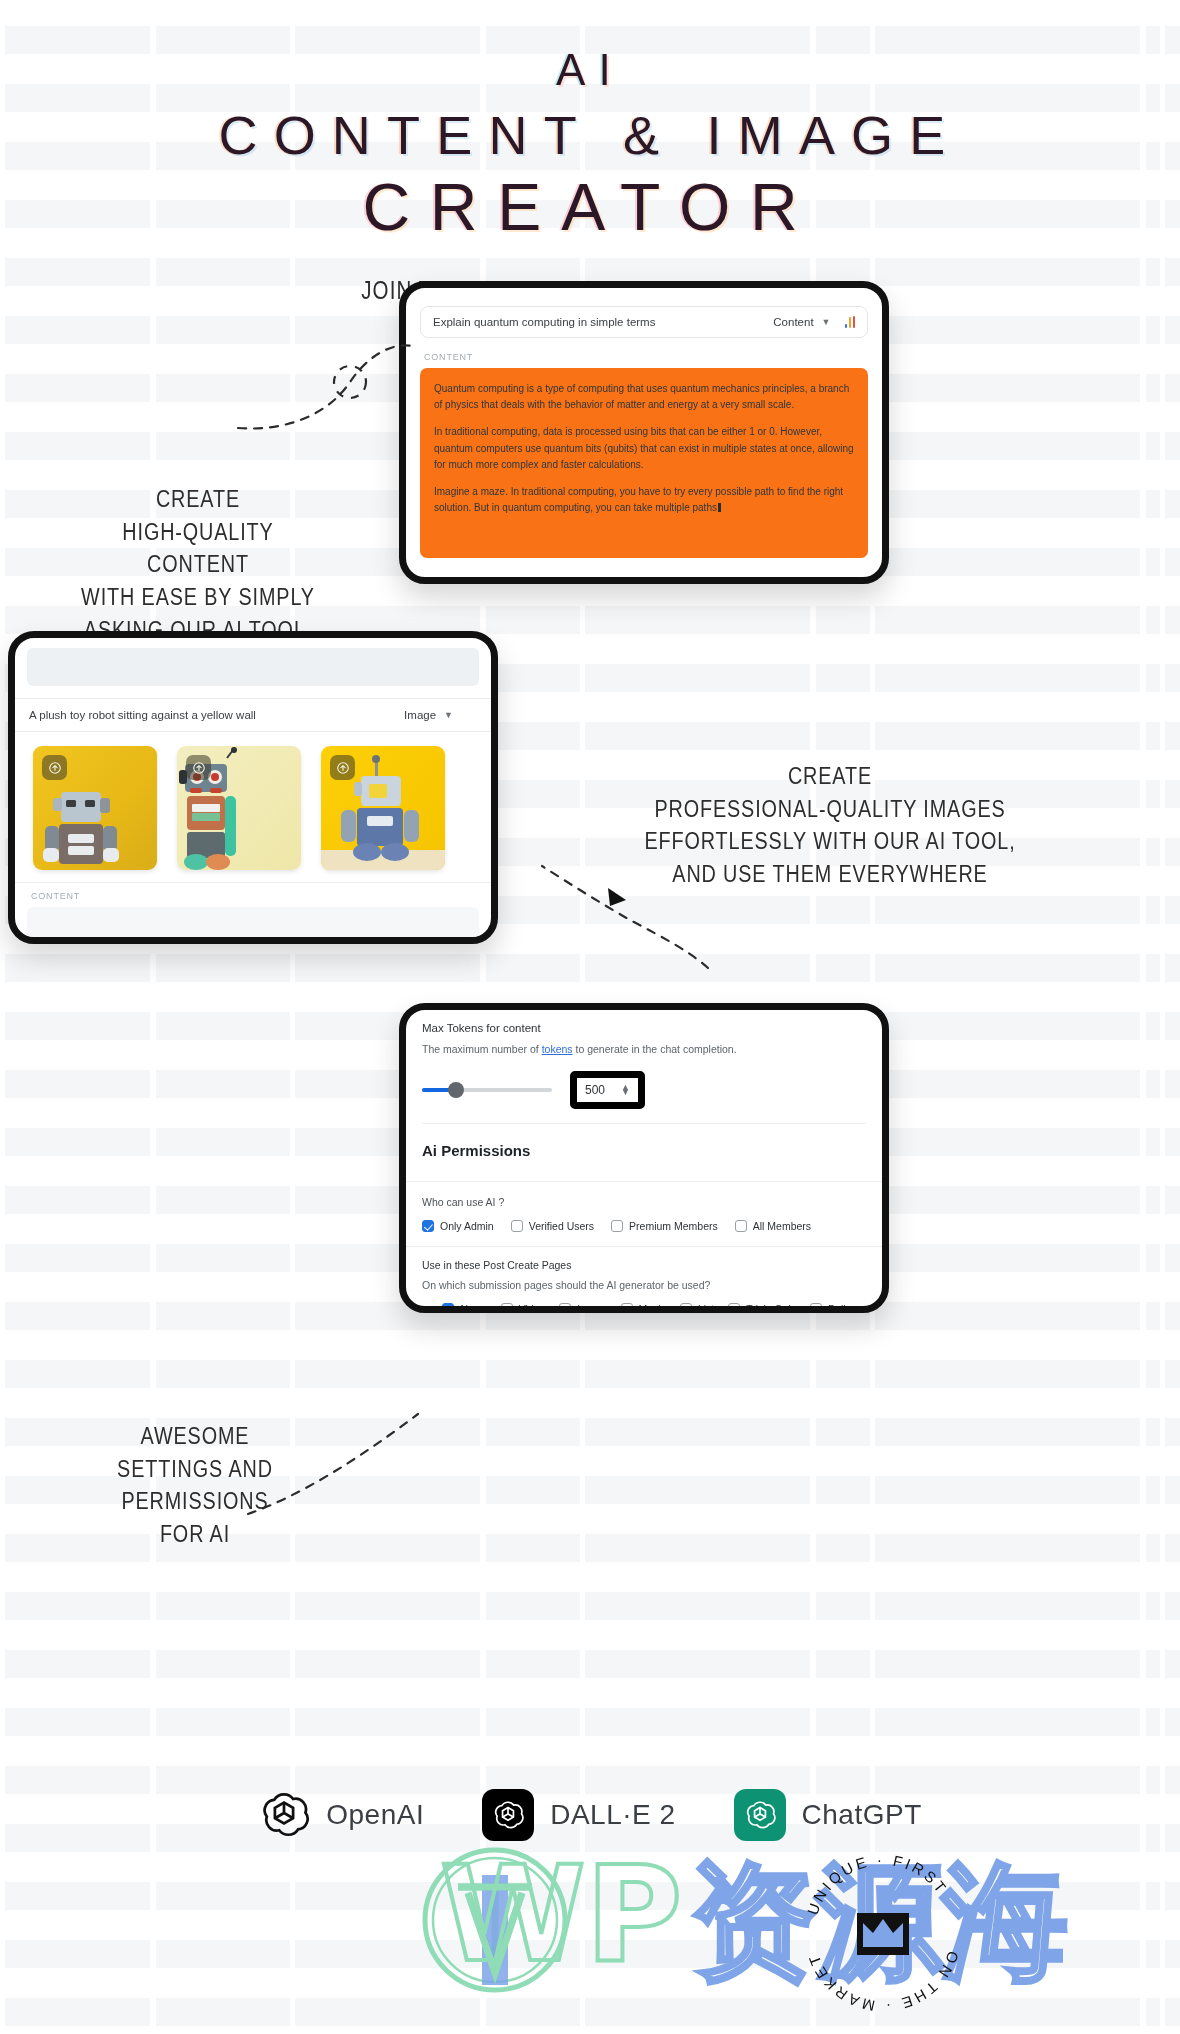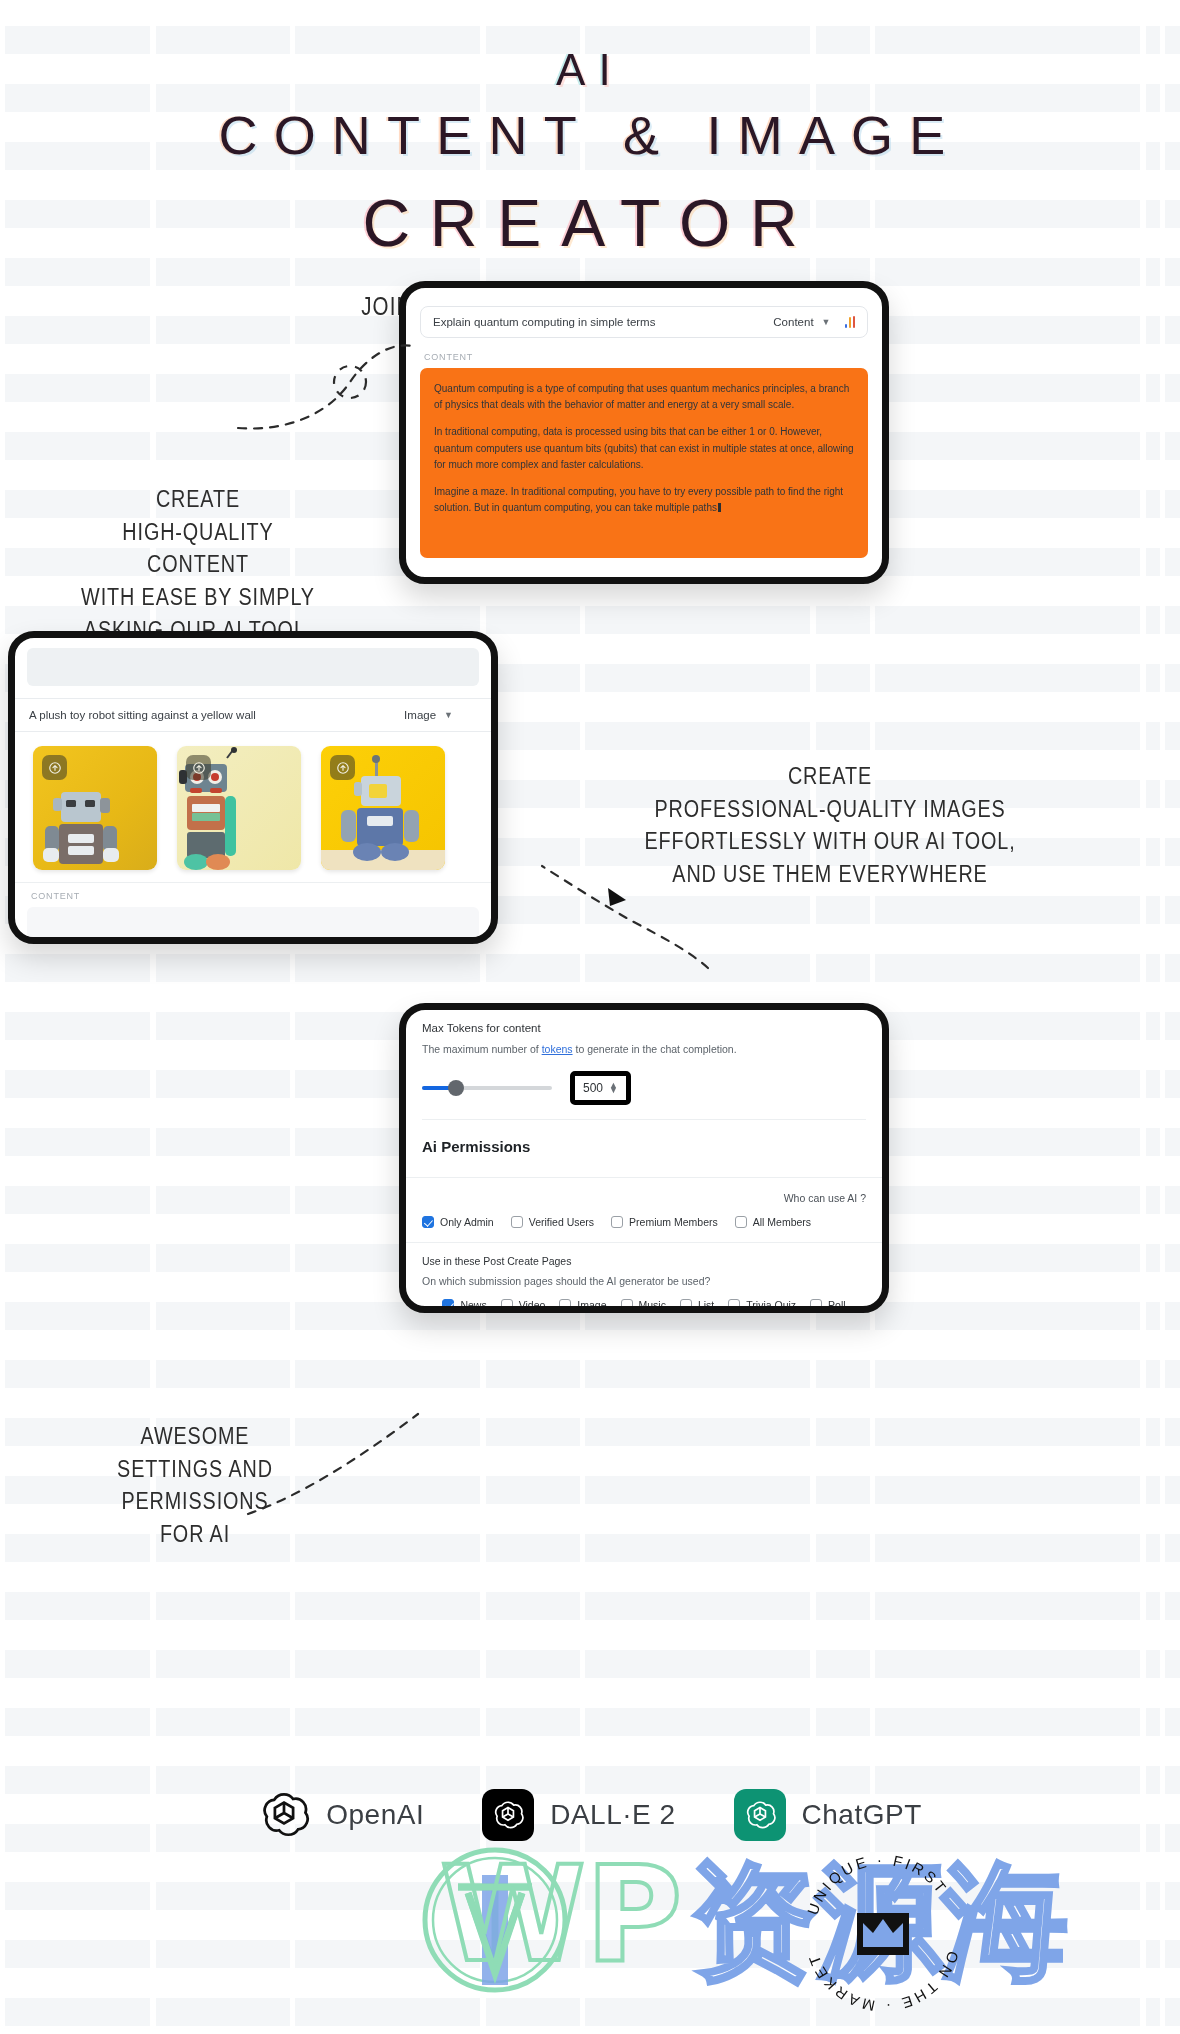--- a/index.html
+++ b/index.html
@@ -47,21 +47,21 @@
   .hero { text-align: center; padding-top: 48px; }
   .hero-title {
     font-family: "Liberation Sans", sans-serif;
     font-weight: 400;
     color: #2b1726;
     line-height: 1.0;
     letter-spacing: 0.30em;
   }
   .hero-l1 { font-size: 44px; margin-bottom: 16px;
     text-shadow: -2px 0 rgba(150,220,220,.55), 2px 2px rgba(255,170,160,.35); }
-  .hero-l2 { font-size: 54px; margin-bottom: 28px;
+  .hero-l2 { font-size: 54px; margin-bottom: 12px;
     text-shadow: -2px 0 rgba(255,190,150,.55), 2px 2px rgba(150,200,230,.35); }
   .hero-l3 { font-size: 66px;
     text-shadow: -2px 0 rgba(255,170,180,.55), 2px 2px rgba(255,200,140,.4); }
 
   .tagline-wrap { margin-top: 36px; position: relative; display:inline-block; }
   .tagline {
     font-family: "Liberation Sans Narrow","Liberation Sans", sans-serif;
     font-size: 25px; letter-spacing: 0.055em;
     color: #2c2c2c; transform: scaleX(.82); transform-origin: center;
     white-space: nowrap;
@@ -155,27 +155,27 @@
   .s-pad { padding: 12px 16px 0 16px; }
   .s-title { font-size: 11.5px; color:#2f3337; }
   .s-desc { font-size: 10.5px; color:#5c636a; margin-top: 9px; }
   .s-desc a { color:#2f6fdb; text-decoration: underline; }
   .slider-row { display:flex; align-items:center; gap:18px; margin-top: 16px; padding-bottom: 14px;
                 border-bottom: 1px solid #eceff1; }
   .slider { position:relative; width: 130px; height: 4px; background:#d4d7da; border-radius:2px; }
   .slider .fill { position:absolute; left:0; top:0; height:4px; width:32px; background:#1366e0; border-radius:2px; }
   .slider .knob { position:absolute; left:26px; top:-6px; width:16px; height:16px; border-radius:50%;
                   background:#62676d; }
-  .numbox { display:flex; align-items:center; gap:6px; border:5px solid #000000; border-radius:5px;
+  .numbox { display:flex; align-items:center; gap:16px; border:7px solid #000000; border-radius:5px;
             padding: 5px 8px; font-size:12px; color:#2f3337; }
   .spin { display:flex; flex-direction:column; line-height:.55; font-size:9px; color:#6b7177; }
 
   .perm-h { font-size: 15px; font-weight: bold; color:#1e2226; padding: 18px 16px 0 16px; }
   .perm-div { border-bottom: 1px solid #eceff1; margin-top: 22px; }
-  .q-label { font-size: 10.5px; color:#4b5158; padding: 14px 16px 0 16px; text-align: right; }
+  .q-label { font-size: 10.5px; color:#4b5158; padding: 14px 16px 0 16px; }
   .cb-row { display:flex; align-items:center; gap:17px; padding: 12px 16px 14px 16px;
             border-bottom:1px solid #eceff1; }
   .cb { display:flex; align-items:center; gap:6px; font-size: 10.5px; color:#2f3337; }
   .box { width:12px; height:12px; border:1.4px solid #9aa0a6; border-radius:3px; background:#fff; }
   .box.on { background:#1f74e0; border-color:#1f74e0; position:relative; }
   .box.on::after { content:""; position:absolute; left:3.4px; top:1px; width:3.5px; height:7px;
                    border:solid #fff; border-width:0 1.6px 1.6px 0; transform: rotate(42deg); }
   .use-h { font-size: 10.5px; color:#2f3337; padding: 12px 16px 0 16px; }
   .use-d { font-size: 10.5px; color:#5c636a; padding: 8px 16px 0 16px; }
 

